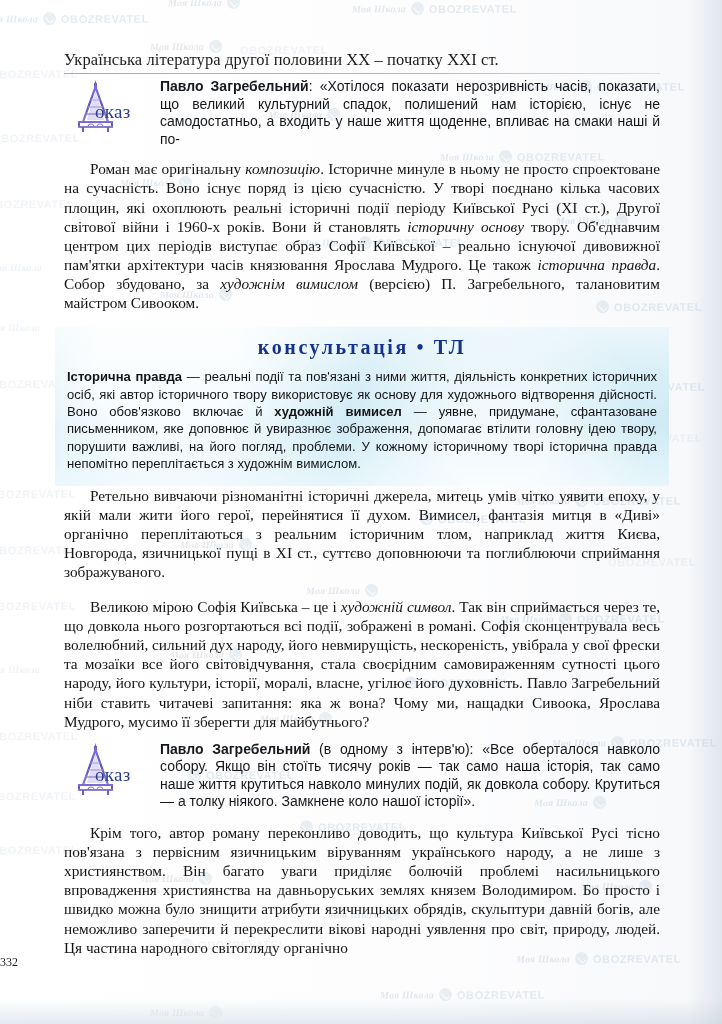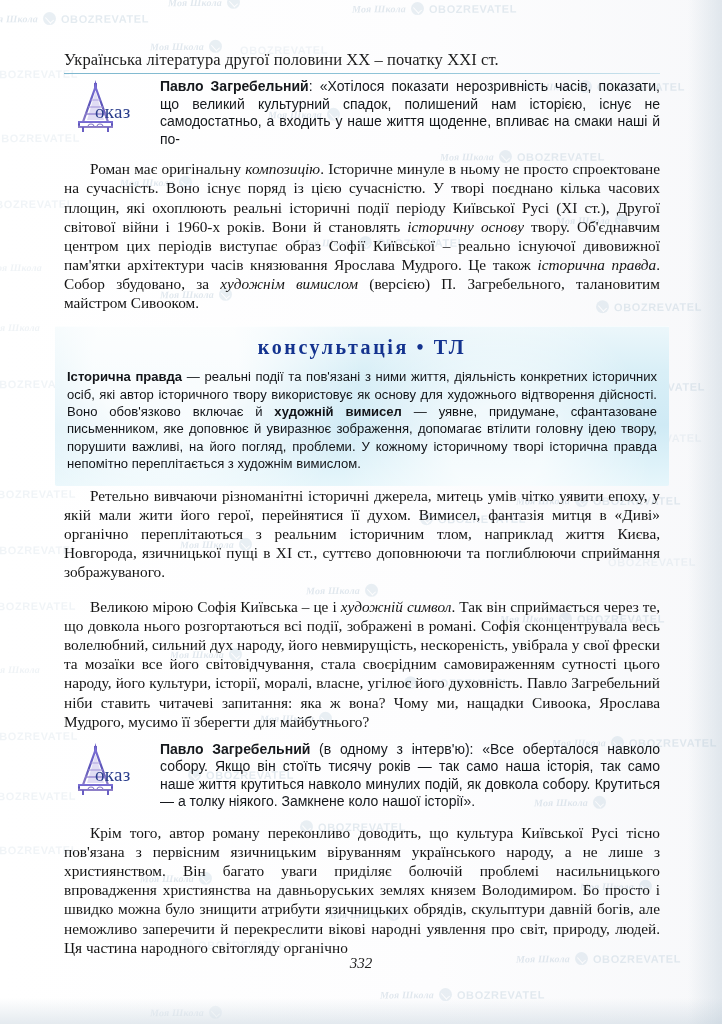--- a/index.html
+++ b/index.html
@@ -130,25 +130,23 @@
   .consult-body{
     font-family:"Liberation Sans", sans-serif;
     font-size:13.05px;line-height:17.4px;
     text-align:justify;color:#121418;
   }
   .consult-body b{font-weight:700;}
 
   
   .pageno{
     position:absolute;left:0;right:0;top:955px;
-    text-align:center;
-    font-family:"Liberation Serif", serif;
-    font-size:15px;color:#1b1b1b;
+    font-family:"Liberation Serif", serif;
+    font-size:12px;color:#1b1b1b;
     z-index:10;
-    font-style:italic;
   }
   
   .edge{
     position:absolute;right:0;top:0;bottom:0;width:34px;
     background:linear-gradient(to right,rgba(210,220,228,0),rgba(196,209,220,.45));
     z-index:2;pointer-events:none;
   }
   .edge-b{
     position:absolute;left:0;right:0;bottom:0;height:26px;
     background:linear-gradient(to bottom,rgba(205,216,226,0),rgba(188,203,215,.40));

